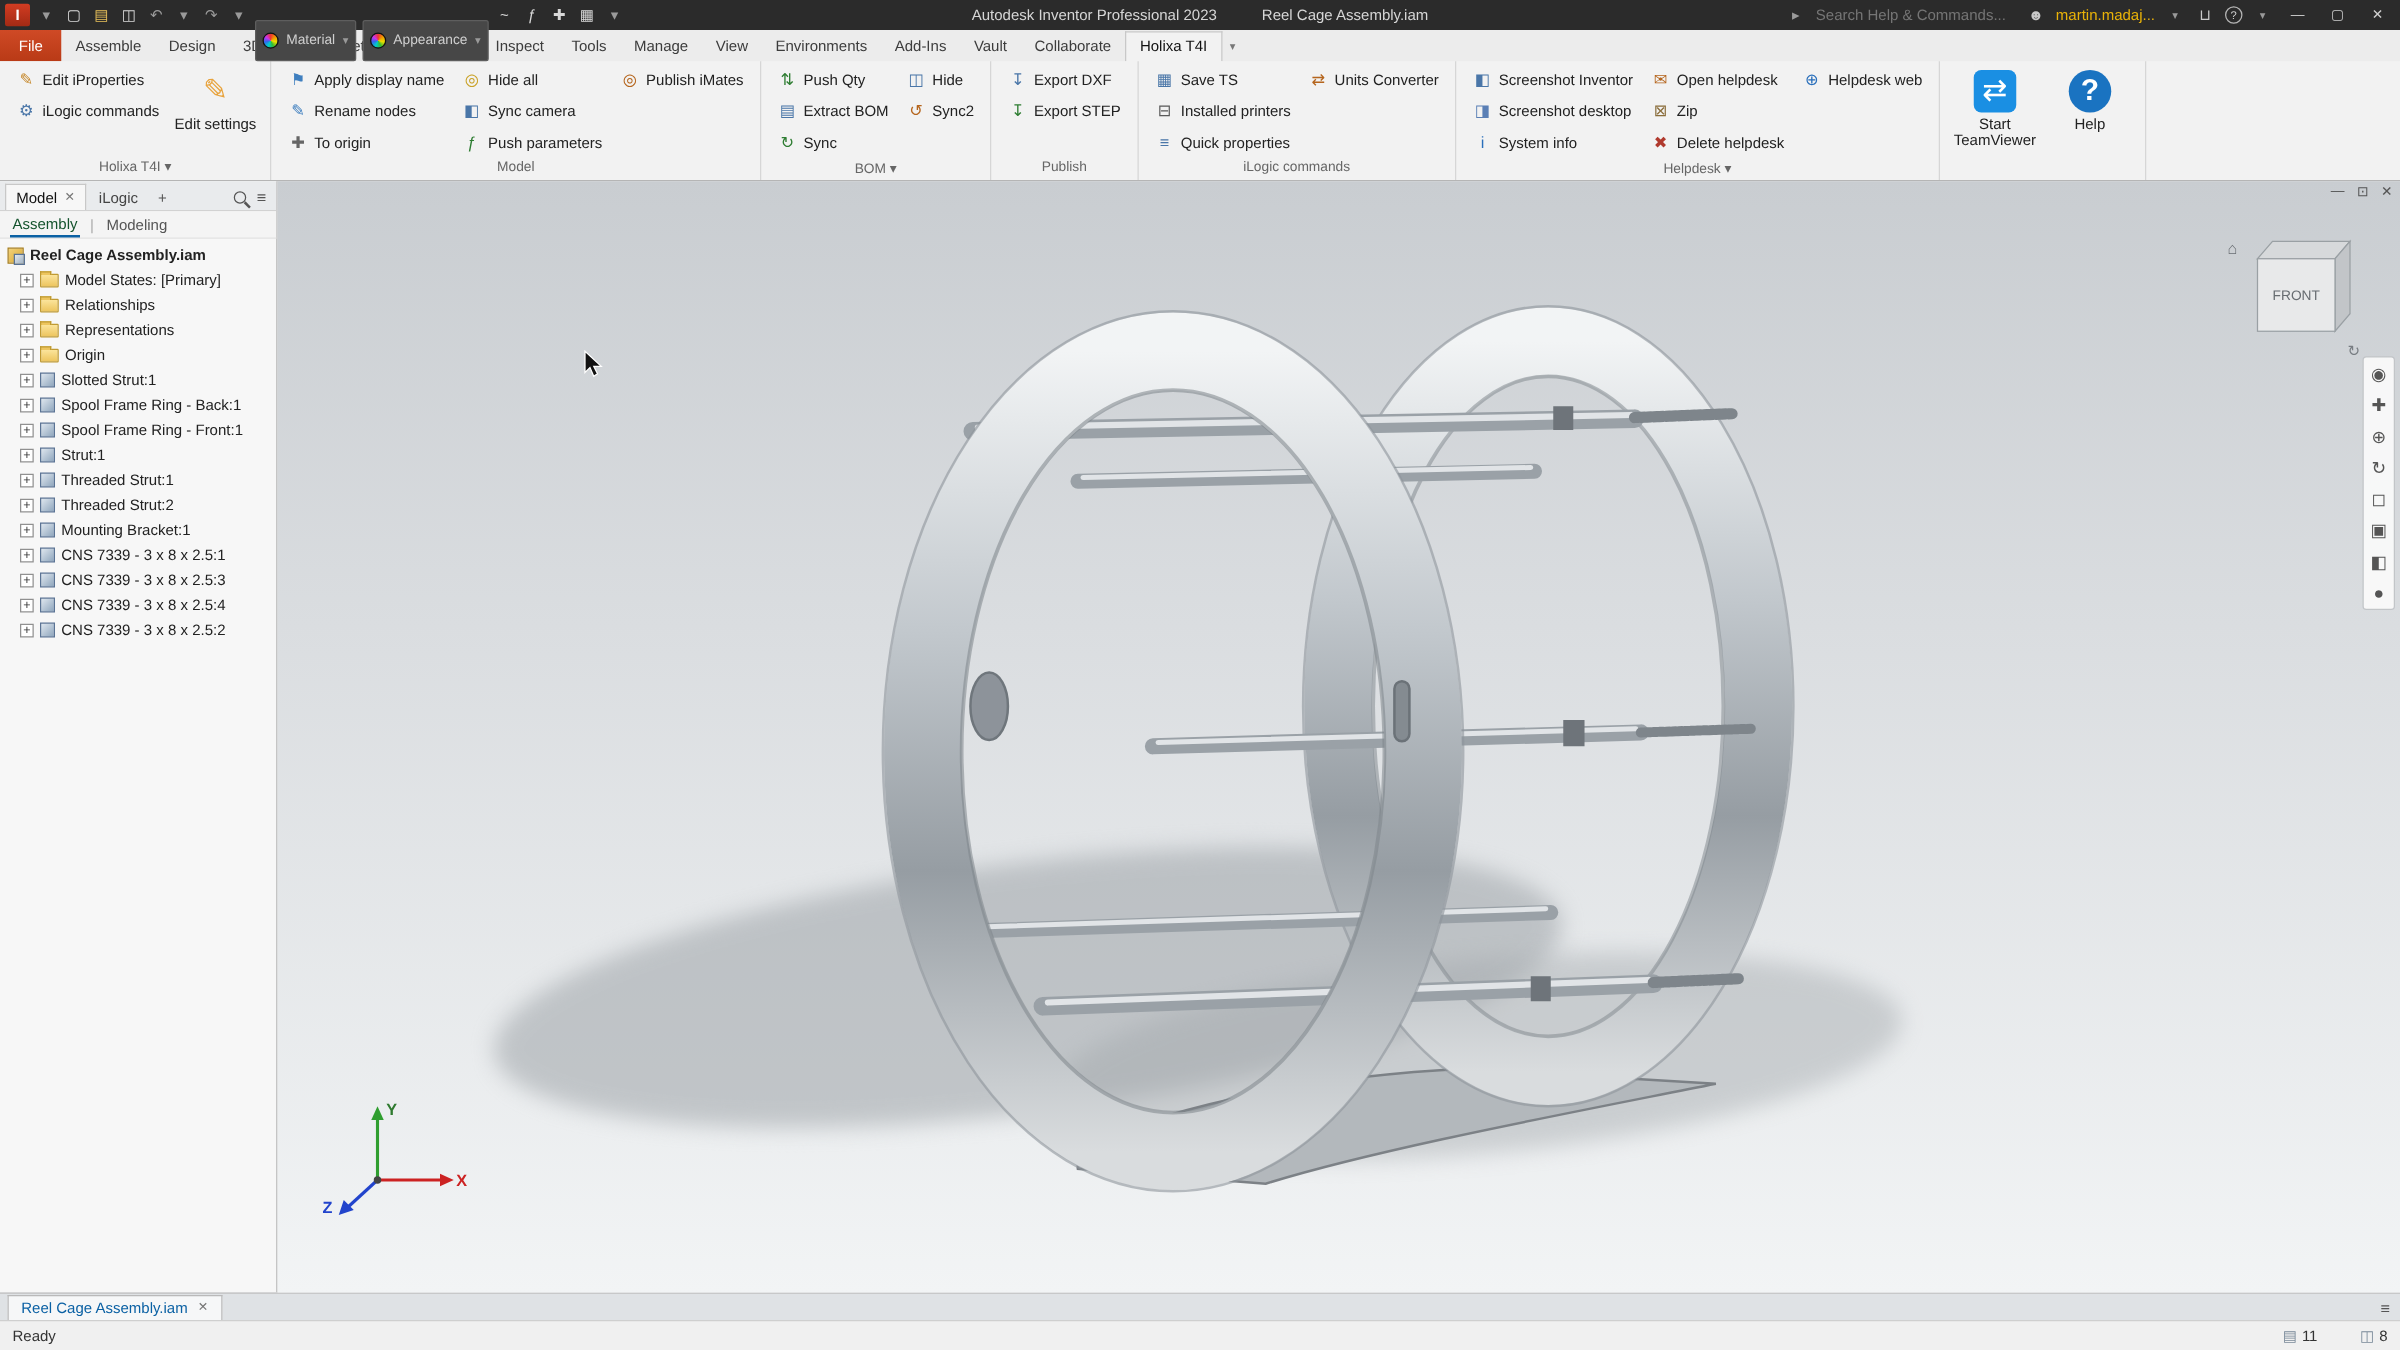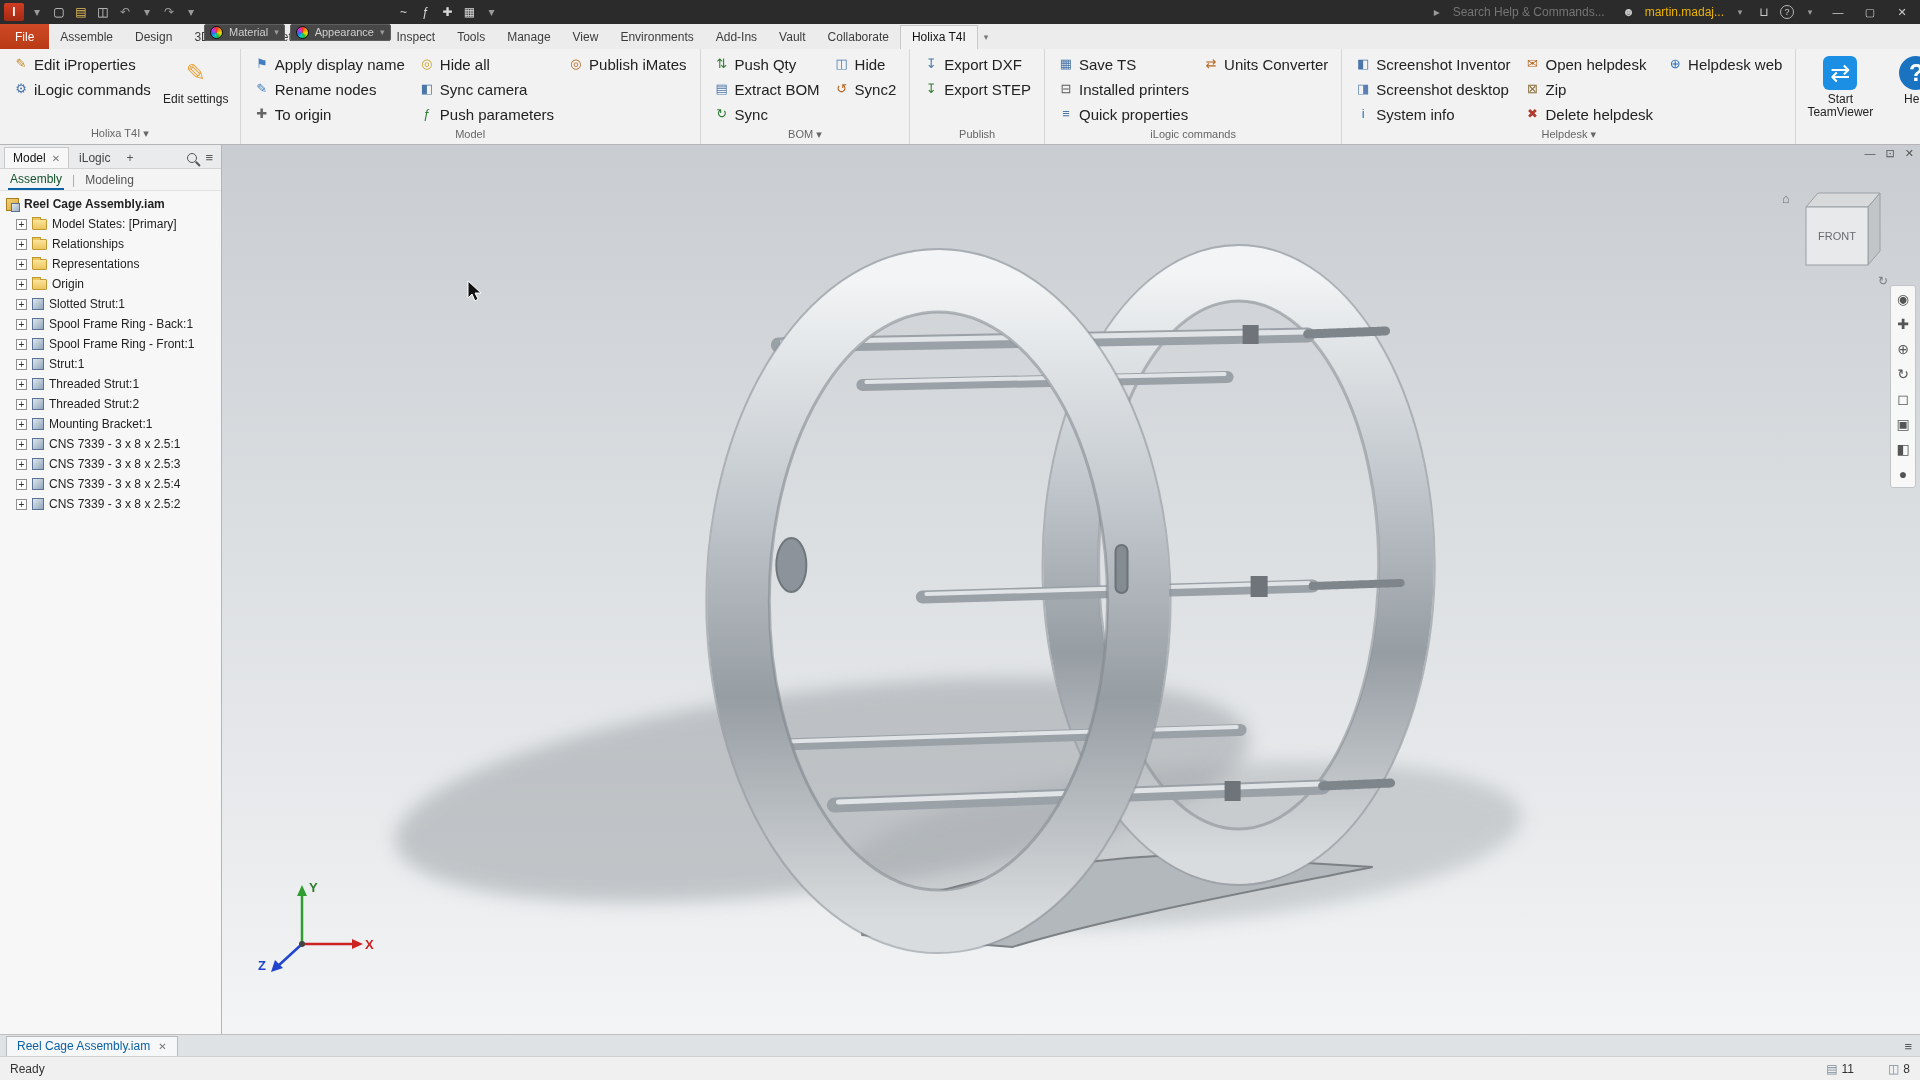--- a/index.html
+++ b/index.html
@@ -5,21 +5,21 @@
   * { box-sizing: border-box; margin: 0; padding: 0; }
   html,body { width:1920px; height:1080px; overflow:hidden; }
   body { font-family:"Liberation Sans", sans-serif; font-size:12px; color:#222; }
   #app { width:1920px; height:1080px; display:flex; flex-direction:column; background:#f0f0f0; }
 
   
   #titlebar { height:24px; background:#2b2b2b; color:#cfcfcf; display:flex; align-items:center; gap:5px; padding:0 4px; position:relative; flex:0 0 auto; }
   .logo { width:20px; height:18px; background:linear-gradient(#d23c22,#a32a14); color:#fff; font-weight:bold; text-align:center; line-height:18px; border-radius:2px; font-size:12px; }
   .qat { display:flex; align-items:center; gap:6px; }
   .qicon { width:16px; height:16px; line-height:16px; text-align:center; font-size:12px; cursor:pointer; }
-  .tb-select { display:flex; align-items:center; gap:6px; background:#474747; border:1px solid #5e5e5e; color:#cfcfcf; height:17px; padding:0 5px; font-size:11px; border-radius:2px; cursor:pointer;margin-top:40px; }
+  .tb-select { display:flex; align-items:center; gap:6px; background:#474747; border:1px solid #5e5e5e; color:#cfcfcf; height:33px; padding:0 5px; font-size:11px; border-radius:2px; cursor:pointer;margin-top:40px; }
   .tb-select .sel-caret { font-size:9px; color:#9a9a9a; }
   .color-wheel { width:13px; height:13px; border-radius:50%; background:conic-gradient(#e33,#e90,#ed0,#3b3,#0cc,#36e,#c3e,#e33); border:1px solid #111; }
   #title-center { position:absolute; left:0; right:0; text-align:center; pointer-events:none; font-size:12px; color:#d6d6d6; }
   #title-center span { margin:0 18px; }
   #title-right { margin-left:auto; display:flex; align-items:center; gap:8px; padding-right:2px; }
   #search-input { background:transparent; border:none; outline:none; color:#b9b9b9; font-size:12px; width:160px; font-family:"Liberation Sans",sans-serif; }
   .qmark { width:14px; height:14px; border:1px solid #b5b5b5; border-radius:50%; font-size:9px; line-height:12px; text-align:center; color:#cfcfcf; }
   .winbtn { width:24px; height:20px; text-align:center; line-height:20px; color:#cfcfcf; font-size:11px; cursor:pointer; }
 
   
@@ -29,21 +29,21 @@
   .rtab.active { background:#f2f2f2; border:1px solid #c8c8c8; border-bottom:none; color:#111; }
   .rtab-caret { font-size:9px; color:#777; padding:0 6px 7px; cursor:pointer; }
 
   
   #ribbon-body { height:96px; background:#f2f2f2; border-bottom:1px solid #b5b5b5; display:flex; align-items:stretch; flex:0 0 auto; }
   .rgroup { display:flex; flex-direction:column; border-right:1px solid #d6d6d6; }
   .rgcontent { display:flex; align-items:flex-start; padding:4px 8px 0; gap:4px; flex:1; }
   .rcol { display:flex; flex-direction:column; gap:3px; }
   .rbtn { display:flex; align-items:center; gap:5px; height:22px; padding:1px 5px; white-space:nowrap; border-radius:2px; cursor:pointer; }
   .ricon { width:16px; height:16px; line-height:16px; text-align:center; font-size:13px; flex:0 0 auto; }
-  .rlabel { font-size:15px; color:#222; }
+  .rlabel { font-size:12px; color:#222; }
   .rbigbtn { width:72px; display:flex; flex-direction:column; align-items:center; gap:3px; padding:3px 2px; text-align:center; cursor:pointer; border-radius:2px; }
   .ricon.big { width:34px; height:34px; line-height:34px; font-size:24px; }
   .rbiglabel { font-size:12px; line-height:13px; color:#222; }
   .rglabel { font-size:11px; color:#666; text-align:center; padding:3px 6px 4px; white-space:nowrap; }
   .icon-teamviewer-icon { background:#1a8fe3; color:#fff !important; border-radius:6px; }
   .icon-help-icon { background:#1a73c1; color:#fff !important; border-radius:50%; font-weight:bold; }
 
   
   #main { flex:1; display:flex; min-height:0; }
 
@@ -125,20 +125,23 @@
       <span class="sel-caret">▾</span>
     </div>
     <div class="qat" id="qat2">
         <span class="qicon icon-sweep-icon" style="color: rgb(216, 216, 216);">~</span>
         <span class="qicon icon-fx-icon" style="color: rgb(216, 216, 216);">ƒ</span>
         <span class="qicon icon-add-icon" style="color: rgb(216, 216, 216);">✚</span>
         <span class="qicon icon-grid-icon" style="color: rgb(216, 216, 216);">▦</span>
         <span class="qicon icon-caret-down-icon" style="color: rgb(154, 154, 154);">▾</span>
       </div>
 
+    <div id="title-center">
+      <span>Autodesk Inventor Professional 2023</span><span>Reel Cage Assembly.iam</span>
+    </div>
 
     <div id="title-right">
       <span class="qicon" style="color:#9a9a9a;">▸</span>
       <input id="search-input" placeholder="Search Help &amp; Commands..." style="">
       <span class="qicon" style="color:#c9c9c9;">☻</span>
       <span style="color:#eab308;">martin.madaj...</span>
       <span class="qicon" style="color:#9a9a9a;font-size:9px;">▾</span>
       <span class="qicon" style="color:#c9c9c9;">⊔</span>
       <span class="qmark">?</span>
       <span class="qicon" style="color:#9a9a9a;font-size:9px;">▾</span>

